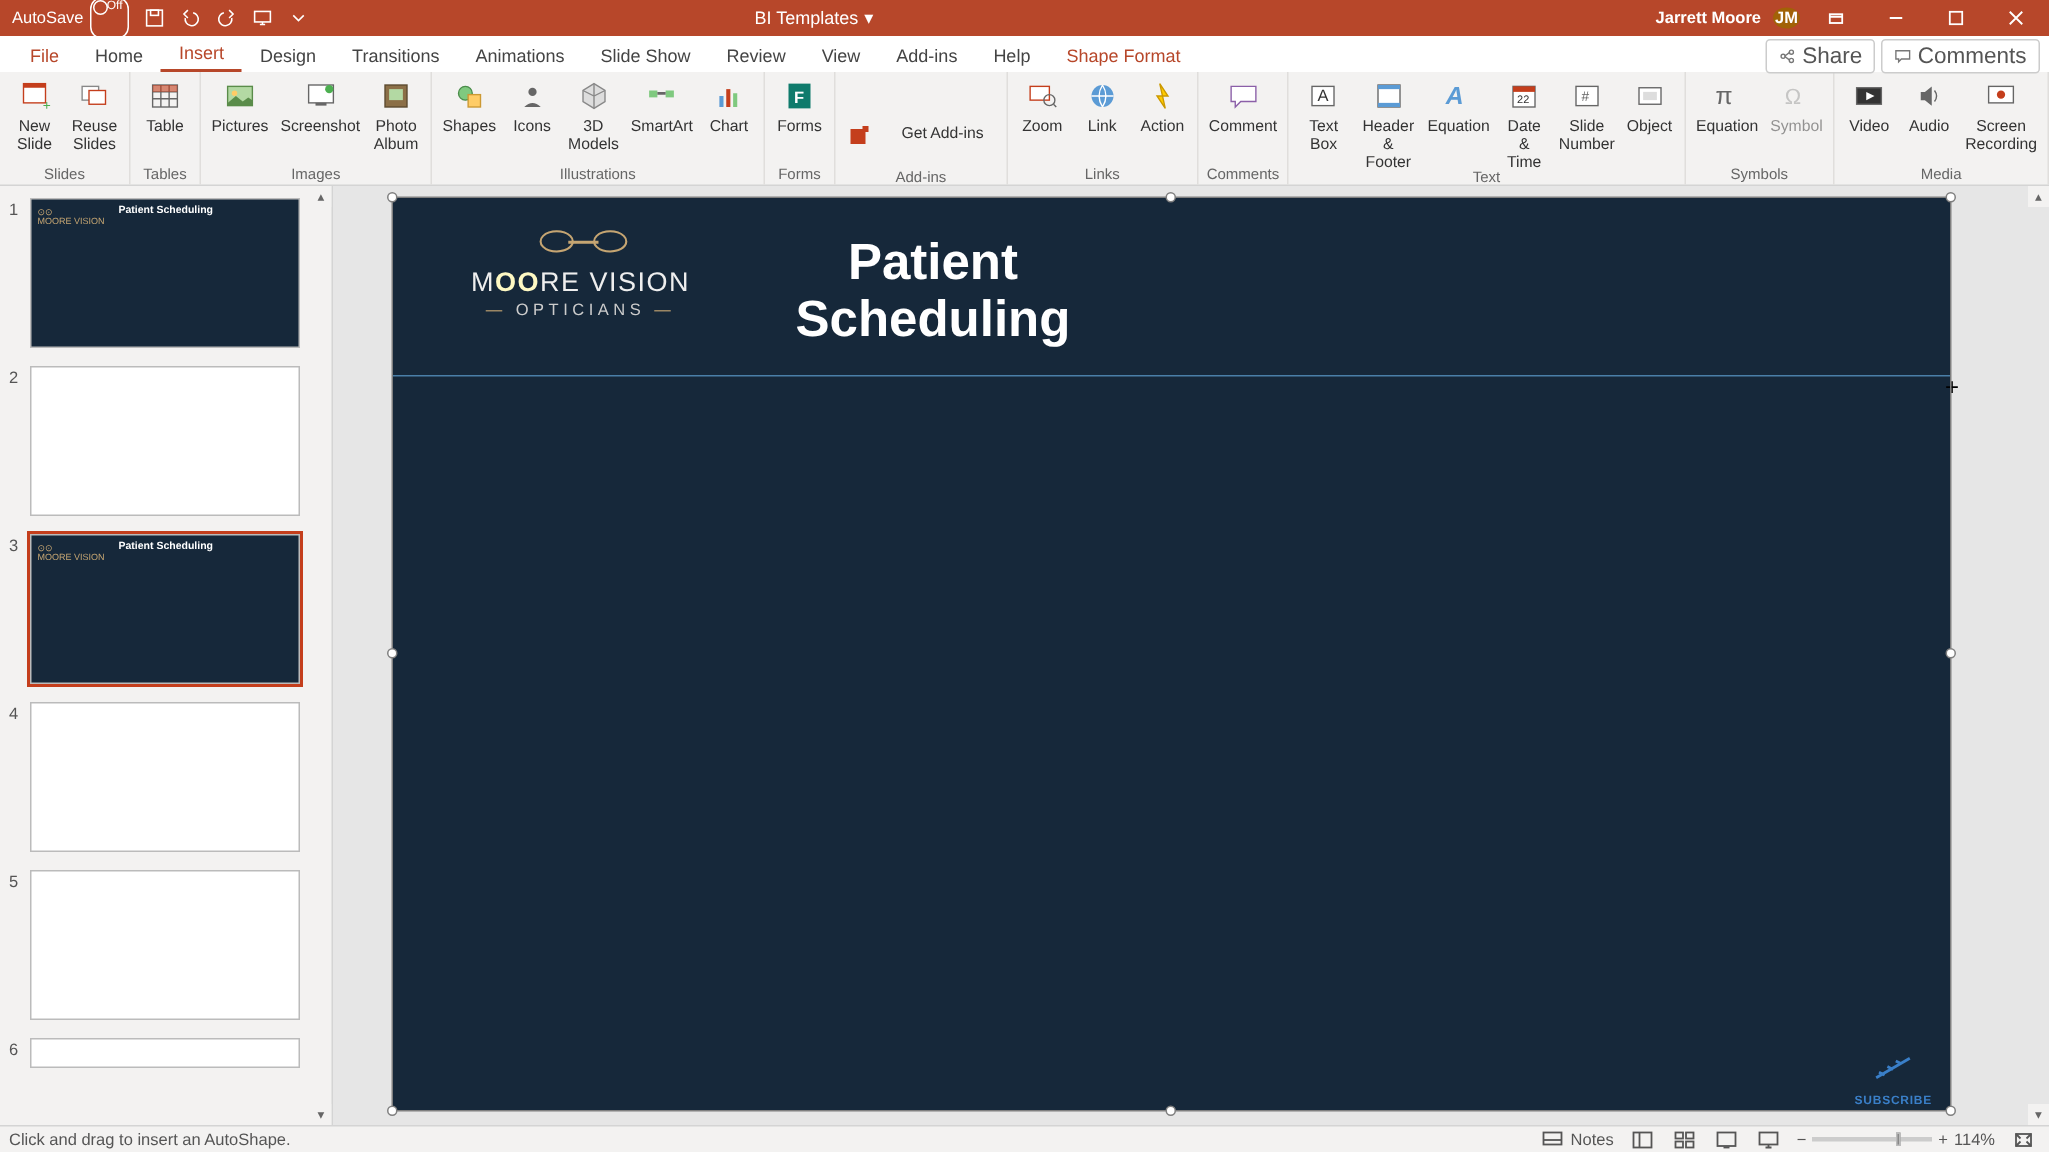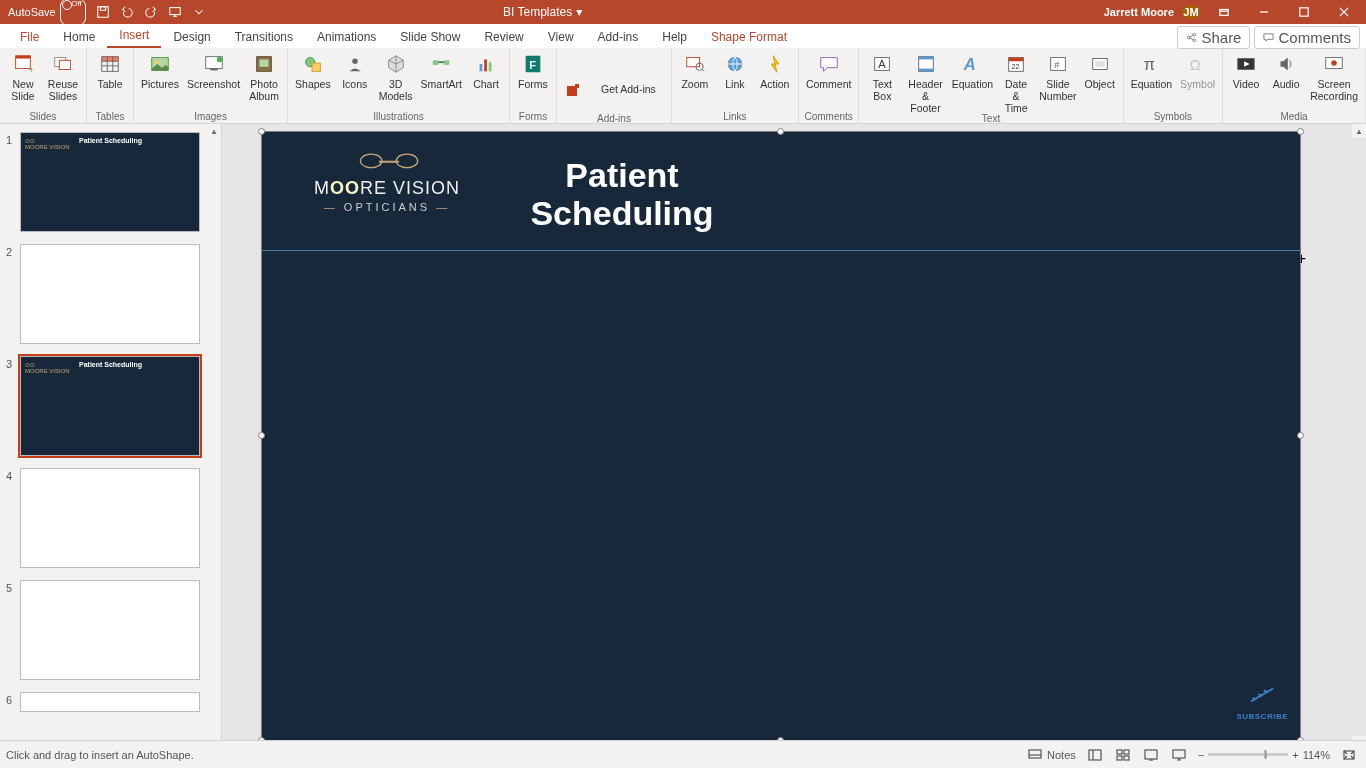--- a/index.html
+++ b/index.html
@@ -66,26 +66,26 @@
 .logo { position:absolute; left:30px; top:18px; width:190px; color:#c5a572; text-align:center; }
 .logo .glasses { font-size:28px; letter-spacing:-4px; color:#c5a572; line-height:22px; }
 .logo .brand { font-size:18px; letter-spacing:1px; color:#eee; margin-top:6px; }
 .logo .brand b { color:#fef9c3; }
 .logo .sub { font-size:11px; color:#ccc; letter-spacing:3px; margin-top:2px; }
 .logo .sub::before, .logo .sub::after { content:" — "; color:#c5a572; }
 .slide-title { position:absolute; left:240px; top:24px; color:#fff; font-size:34px; font-weight:900; line-height:38px; font-family: Arial Black, Arial, sans-serif; text-align:center; width:240px; }
 .divider { position:absolute; left:0; right:0; top:118px; height:1px; background:#4a7fa8; }
 .cross-cursor { position:absolute; right:-6px; top:118px; font-size:16px; color:#000; pointer-events:none; }
 
-.subscribe { position:absolute; right:12px; bottom:19px; text-align:center; }
+.subscribe { position:absolute; right:12px; bottom:2px; text-align:center; }
 .subscribe svg { width:38px; height:28px; }
 .subscribe .t { font-size:8px; color:#3a7fc8; font-weight:bold; letter-spacing:0.5px; }
 
 
-.status { position:absolute; left:0; right:0; bottom:0; height:28px; background:#f3f2f1; border-top:1px solid #d4d4d4; display:flex; align-items:center; font-size:11px; color:#555; }
+.status { position:absolute; left:0; right:0; bottom:0; height:18px; background:#f3f2f1; border-top:1px solid #d4d4d4; display:flex; align-items:center; font-size:11px; color:#555; }
 .status .left { padding-left:6px; }
 .status .right { margin-left:auto; display:flex; align-items:center; gap:10px; padding-right:8px; }
 .status .vbtn { width:18px; height:14px; display:flex; align-items:center; justify-content:center; }
 .status .vbtn svg { width:14px; height:12px; stroke:#555; fill:none; stroke-width:1.2; }
 .status .zoom { display:flex; align-items:center; gap:4px; }
 .status .zoom .track { width:80px; height:3px; background:#ccc; position:relative; }
 .status .zoom .track .thumb { position:absolute; left:56px; top:-3px; width:3px; height:9px; background:#888; }
 </style>
 </head>
 <body>

